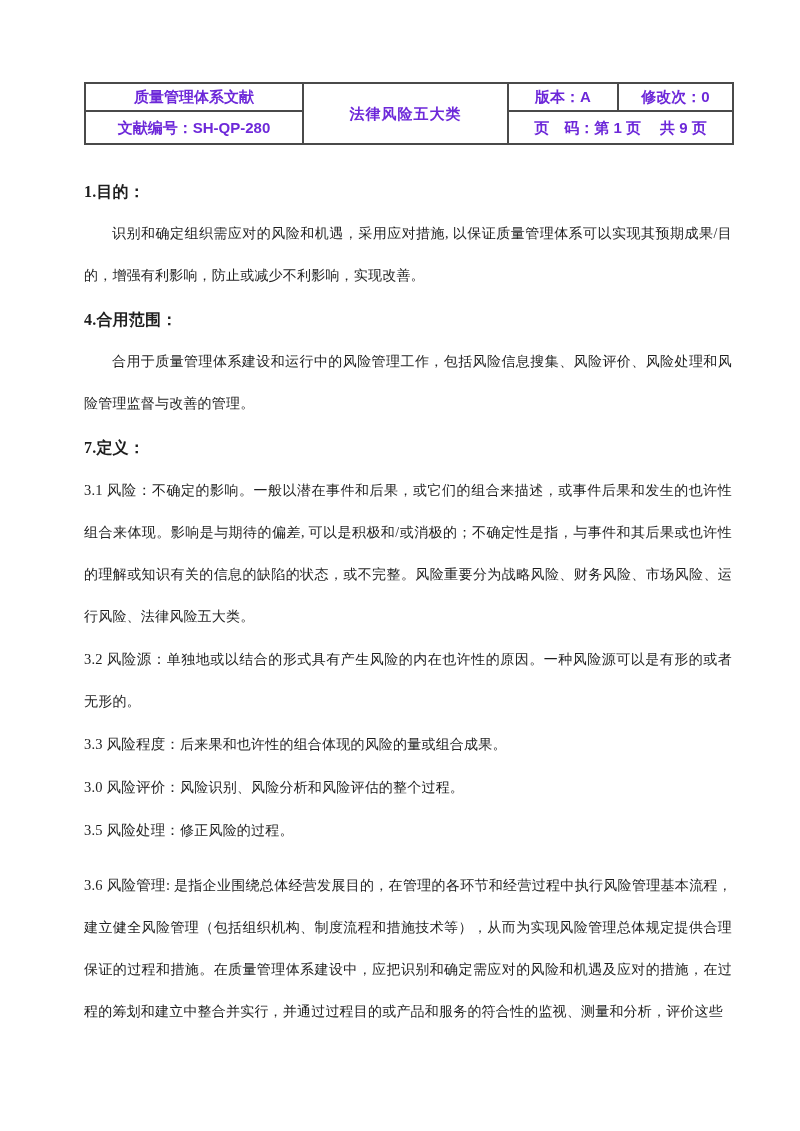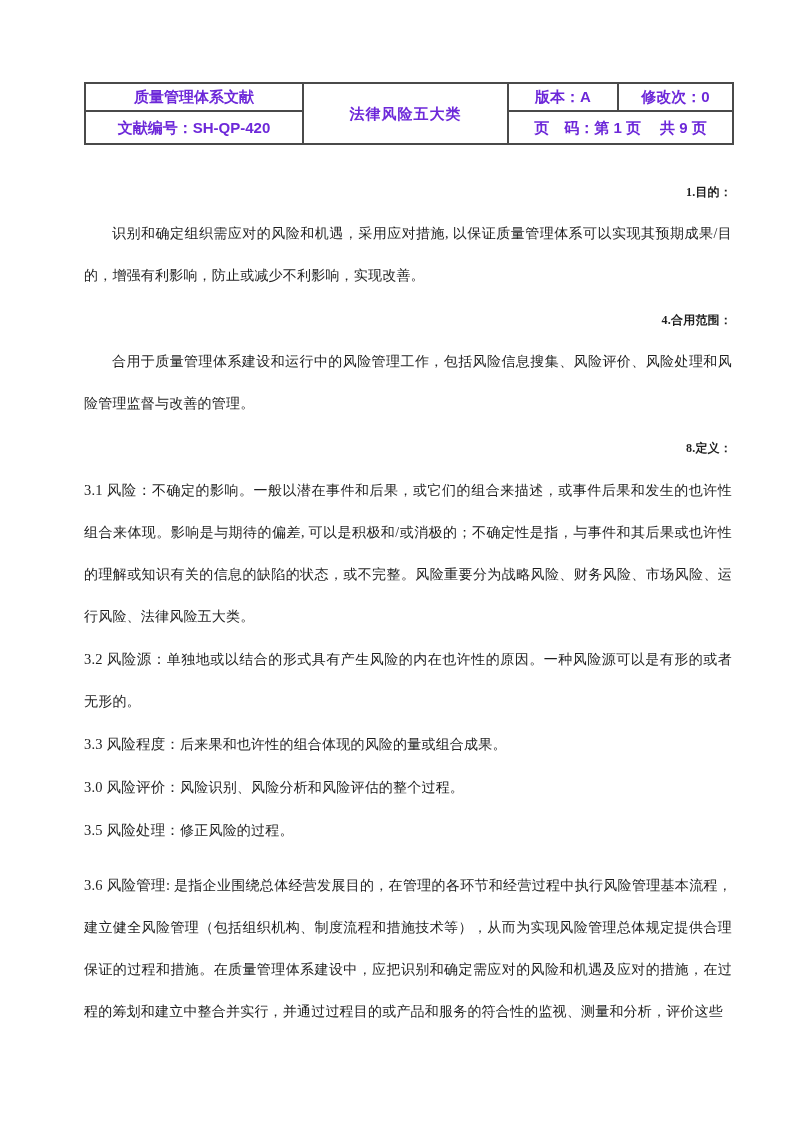--- a/index.html
+++ b/index.html
@@ -57,23 +57,23 @@
   }
   p.block {
     margin: 0;
     line-height: 42px;
     text-align: justify;
     letter-spacing: 0.2px;
     word-break: break-all;
   }
   p.heading {
     font-weight: bold;
-    font-size: 12px;
+    font-size: 16px;
     margin-top: 2px;
-    text-align: right;
+    text-align: left;
   }
   p.indent { text-indent: 2em; }
   p.spaced { margin-top: 12px; }
   p.block strong.lead {
     font-weight: normal;
     font-size: 14.5px;
   }
 </style>
 </head>
 <body>
@@ -88,32 +88,32 @@
       <col style="width:115px">
     </colgroup>
     <tbody>
       <tr class="row-top">
         <td>质量管理体系文献</td>
         <td class="title-cell" rowspan="2">法律风险五大类</td>
         <td>版本：A</td>
         <td>修改次：0</td>
       </tr>
       <tr class="row-bottom">
-        <td>文献编号：SH-QP-420</td>
+        <td>文献编号：SH-QP-280</td>
         <td colspan="2">页　码：第 1 页　 共 9 页</td>
       </tr>
     </tbody>
   </table>
 
   <main class="content">
       <p class="block heading">1.目的：</p>
       <p class="block paragraph indent">识别和确定组织需应对的风险和机遇，采用应对措施, 以保证质量管理体系可以实现其预期成果/目的，增强有利影响，防止或减少不利影响，实现改善。</p>
       <p class="block heading">4.合用范围：</p>
       <p class="block paragraph indent">合用于质量管理体系建设和运行中的风险管理工作，包括风险信息搜集、风险评价、风险处理和风险管理监督与改善的管理。</p>
-      <p class="block heading">8.定义：</p>
+      <p class="block heading">7.定义：</p>
       <p class="block definition"><strong class="lead">3.1 风险：</strong>不确定的影响。一般以潜在事件和后果，或它们的组合来描述，或事件后果和发生的也许性组合来体现。影响是与期待的偏差, 可以是积极和/或消极的；不确定性是指，与事件和其后果或也许性的理解或知识有关的信息的缺陷的状态，或不完整。风险重要分为战略风险、财务风险、市场风险、运行风险、法律风险五大类。</p>
       <p class="block definition"><strong class="lead">3.2 风险源：</strong>单独地或以结合的形式具有产生风险的内在也许性的原因。一种风险源可以是有形的或者无形的。</p>
       <p class="block definition"><strong class="lead">3.3 风险程度：</strong>后来果和也许性的组合体现的风险的量或组合成果。</p>
       <p class="block definition"><strong class="lead">3.0 风险评价：</strong>风险识别、风险分析和风险评估的整个过程。</p>
       <p class="block definition"><strong class="lead">3.5 风险处理：</strong>修正风险的过程。</p>
       <p class="block definition spaced"><strong class="lead">3.6 风险管理:</strong> 是指企业围绕总体经营发展目的，在管理的各环节和经营过程中执行风险管理基本流程，建立健全风险管理（包括组织机构、制度流程和措施技术等），从而为实现风险管理总体规定提供合理保证的过程和措施。在质量管理体系建设中，应把识别和确定需应对的风险和机遇及应对的措施，在过程的筹划和建立中整合并实行，并通过过程目的或产品和服务的符合性的监视、测量和分析，评价这些</p>
     </main>
 
 </div>
 

